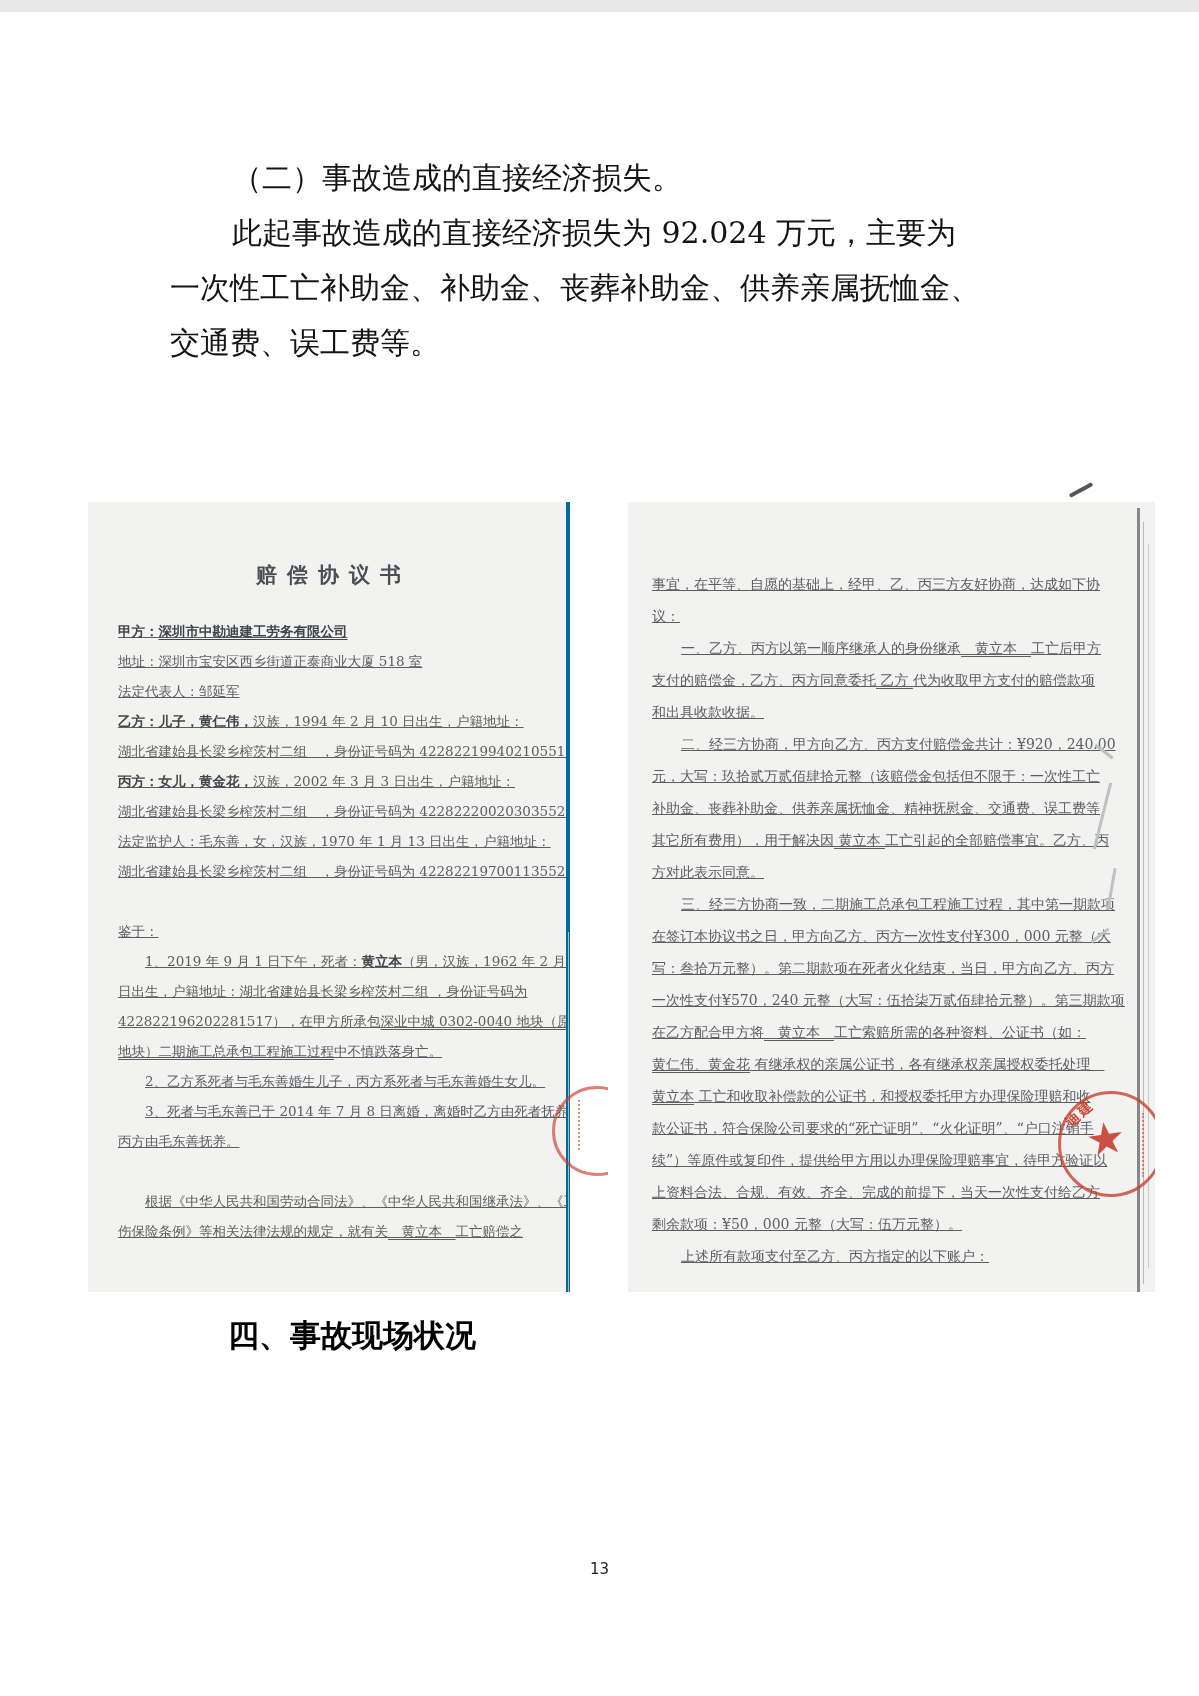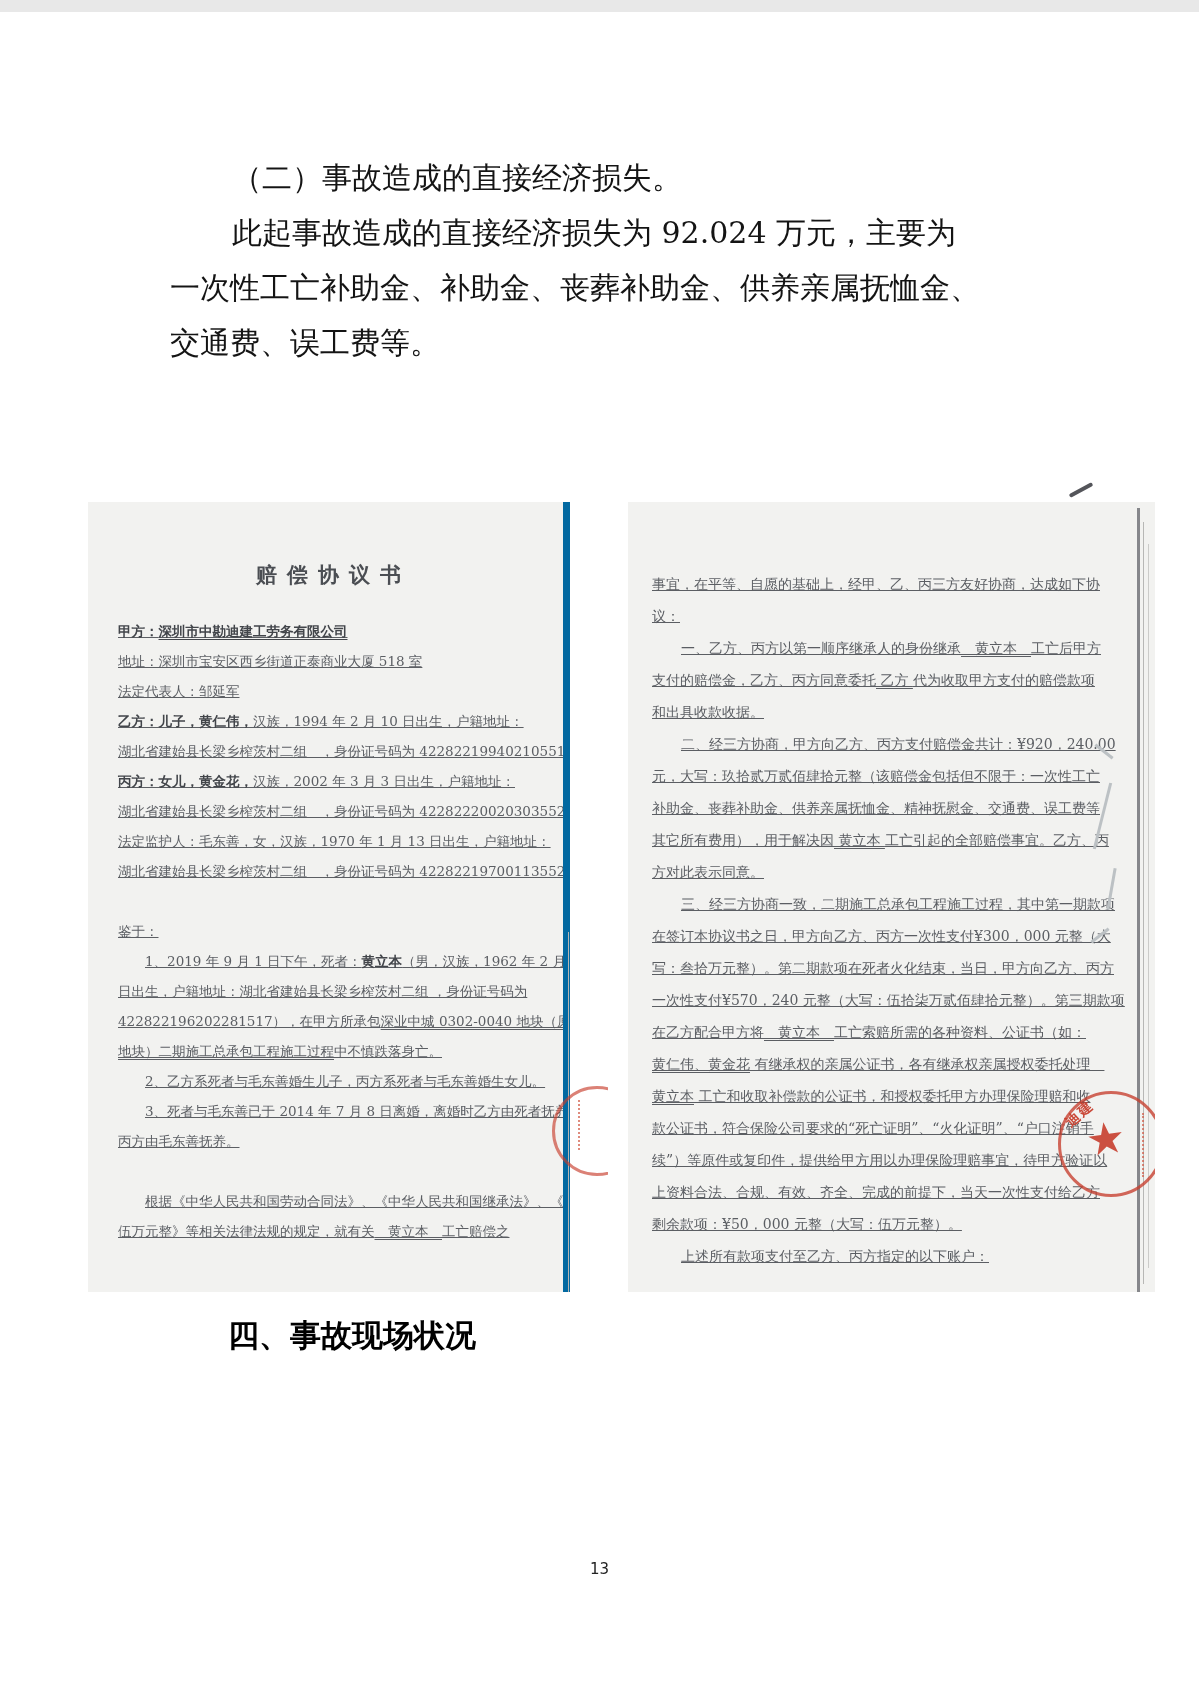--- a/index.html
+++ b/index.html
@@ -13,21 +13,21 @@
   .intro { position:absolute; left:170px; top:138px; width:890px;
            font-size:30px; line-height:55px; color:#141414; }
   .intro .t-line { white-space:nowrap; }
   .intro div.t-line:nth-of-type(-n+2) { text-indent:62px; }
 
   
   .scan { position:absolute; left:0; top:490px; width:1199px; height:790px; margin:0; }
   .scan-page { position:absolute; top:0; height:790px; background:#f2f2f0;
                color:#5b5e63; overflow:hidden; box-sizing:border-box; }
   .scan-page.left  { left:88px;  width:482px; padding:58px 28px 0 30px;
-                     font-size:13.5px; line-height:30px; border-right:7px solid #0369a1; }
+                     font-size:13.5px; line-height:30px; border-right:4px solid #0369a1; }
   .scan-page.right { left:628px; width:527px; padding:66px 10px 0 24px;
                      font-size:14px; line-height:32px; }
   .scan-title { margin:0 0 26px 138px; font-size:21px; font-weight:bold;
                 letter-spacing:10px; color:#4b4e53; white-space:nowrap; }
   .s-line { white-space:nowrap;text-decoration:underline; }
   .s-line .seg-b { font-weight:bold; color:#42454a; }
   .s-line .seg-u { text-decoration:underline; text-underline-offset:3px; }
   .s-line.bold-u .seg-u { font-weight:bold; color:#42454a; }
   .scan-page.left  .s-line.ind { text-indent:27px; }
   .scan-page.right .s-line.ind { text-indent:29px; }
@@ -128,21 +128,21 @@
           <div class="s-line"><span class="seg"></span><span class="seg seg-b"></span><span class="seg seg-u">地块）二期施工总承包工程施工过程</span><span class="seg">中不慎跌落身亡。</span></div>
 
           <div class="s-line ind"><span class="seg">2、乙方系死者与毛东善婚生儿子，丙方系死者与毛东善婚生女儿。</span><span class="seg seg-b"></span><span class="seg seg-u"></span><span class="seg"></span></div>
 
           <div class="s-line ind"><span class="seg">3、死者与毛东善已于 2014 年 7 月 8 日离婚，离婚时乙方由死者抚养，</span><span class="seg seg-b"></span><span class="seg seg-u"></span><span class="seg"></span></div>
 
           <div class="s-line"><span class="seg">丙方由毛东善抚养。</span><span class="seg seg-b"></span><span class="seg seg-u"></span><span class="seg"></span></div>
 
           <div class="s-line ind gap"><span class="seg">根据《中华人民共和国劳动合同法》、《中华人民共和国继承法》、《工</span><span class="seg seg-b"></span><span class="seg seg-u"></span><span class="seg"></span></div>
 
-          <div class="s-line"><span class="seg">伍万元整》等相关法律法规的规定，就有关</span><span class="seg seg-b"></span><span class="seg seg-u">　黄立本　</span><span class="seg">工亡赔偿之</span></div>
+          <div class="s-line"><span class="seg">伤保险条例》等相关法律法规的规定，就有关</span><span class="seg seg-b"></span><span class="seg seg-u">　黄立本　</span><span class="seg">工亡赔偿之</span></div>
         </div>
     </div>
 
     <div class="scan-page right">
       <div>
 
           <div class="s-line"><span class="seg">事宜，在平等、自愿的基础上，经甲、乙、丙三方友好协商，达成如下协</span><span class="seg seg-b"></span><span class="seg seg-u"></span><span class="seg"></span></div>
 
           <div class="s-line"><span class="seg">议：</span><span class="seg seg-b"></span><span class="seg seg-u"></span><span class="seg"></span></div>
 

